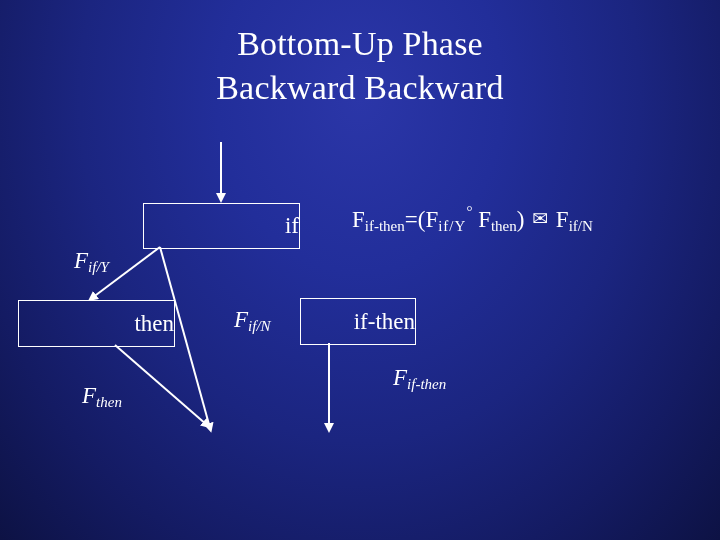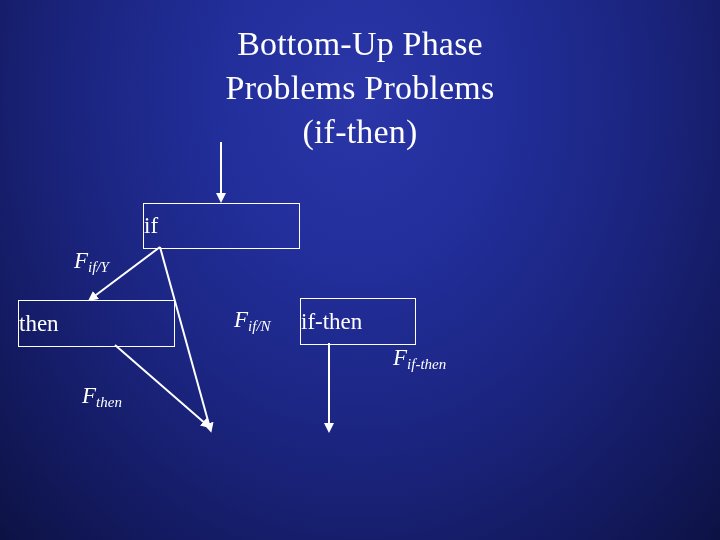--- a/index.html
+++ b/index.html
@@ -34,21 +34,21 @@
   .title div {
     white-space: nowrap;
   }
   .box {
     position: absolute;
     border: 1px solid #ffffff;
     background: transparent;
     color: #ffffff;
     display: flex;
     align-items: center;
-    justify-content: flex-start;
+    justify-content: flex-end;
     font-size: 23px;
   }
   .plain {
     position: absolute;
     color: #ffffff;
     white-space: nowrap;
   }
   .lbl {
     font-size: 23px;
     font-style: italic;
@@ -95,22 +95,21 @@
     pointer-events: none;
   }
 </style>
 </head>
 <body>
 
 <div id="slide">
 
   <div class="title">
     <div>Bottom-Up Phase</div>
-    <div>Problems Problems</div>
-    <div>(if-then)</div>
+    <div>Backward Backward</div>
   </div>
 
   <svg class="arrows" viewBox="0 0 720 540">
     <defs>
       <marker id="ah" markerWidth="10" markerHeight="10" refX="5" refY="5" orient="auto" markerUnits="userSpaceOnUse">
         <path d="M0,0 L10,5 L0,10 z" fill="#ffffff"></path>
       </marker>
     </defs>
 
     <line x1="221" y1="142" x2="221" y2="198" stroke="#ffffff" stroke-width="2" marker-end="url(#ah)"></line>
@@ -141,18 +140,21 @@
   </div>
 
   <div class="plain lbl" style="left:82px; top:383px;">
     <span>F</span><sub>then</sub>
   </div>
 
   <div class="plain lbl" style="left:234px; top:307px;">
     <span>F</span><sub>if/N</sub>
   </div>
 
-  <div class="plain lbl" style="left:393px; top:345px;">
+  <div class="plain lbl" style="left:393px; top:365px;">
     <span>F</span><sub>if-then</sub>
   </div>
 
+  <div class="eq" style="left:352px; top:205px;">
+    <span>F</span><sub>if-then</sub><span>=(F</span><sub class="sp">if/Y</sub><span class="circ">°</span> <span>F</span><sub>then</sub><span>)</span> <span class="glyph">✉</span> <span>F</span><sub>if/N</sub>
+  </div>
 
 </div>
 
 </body></html>

